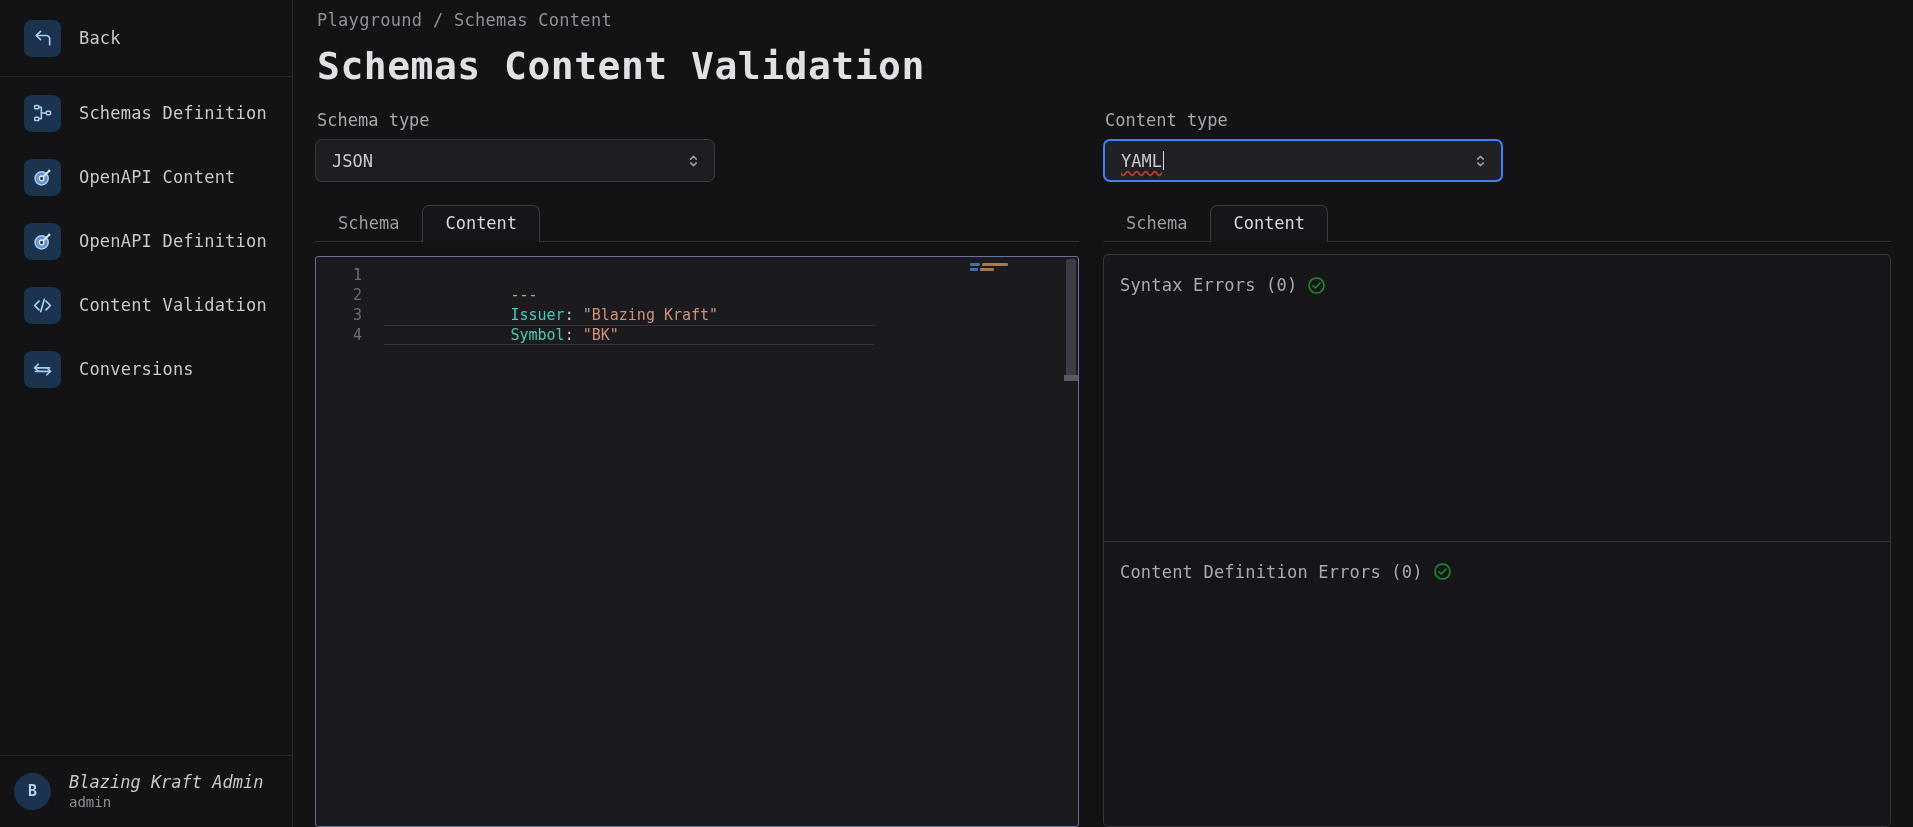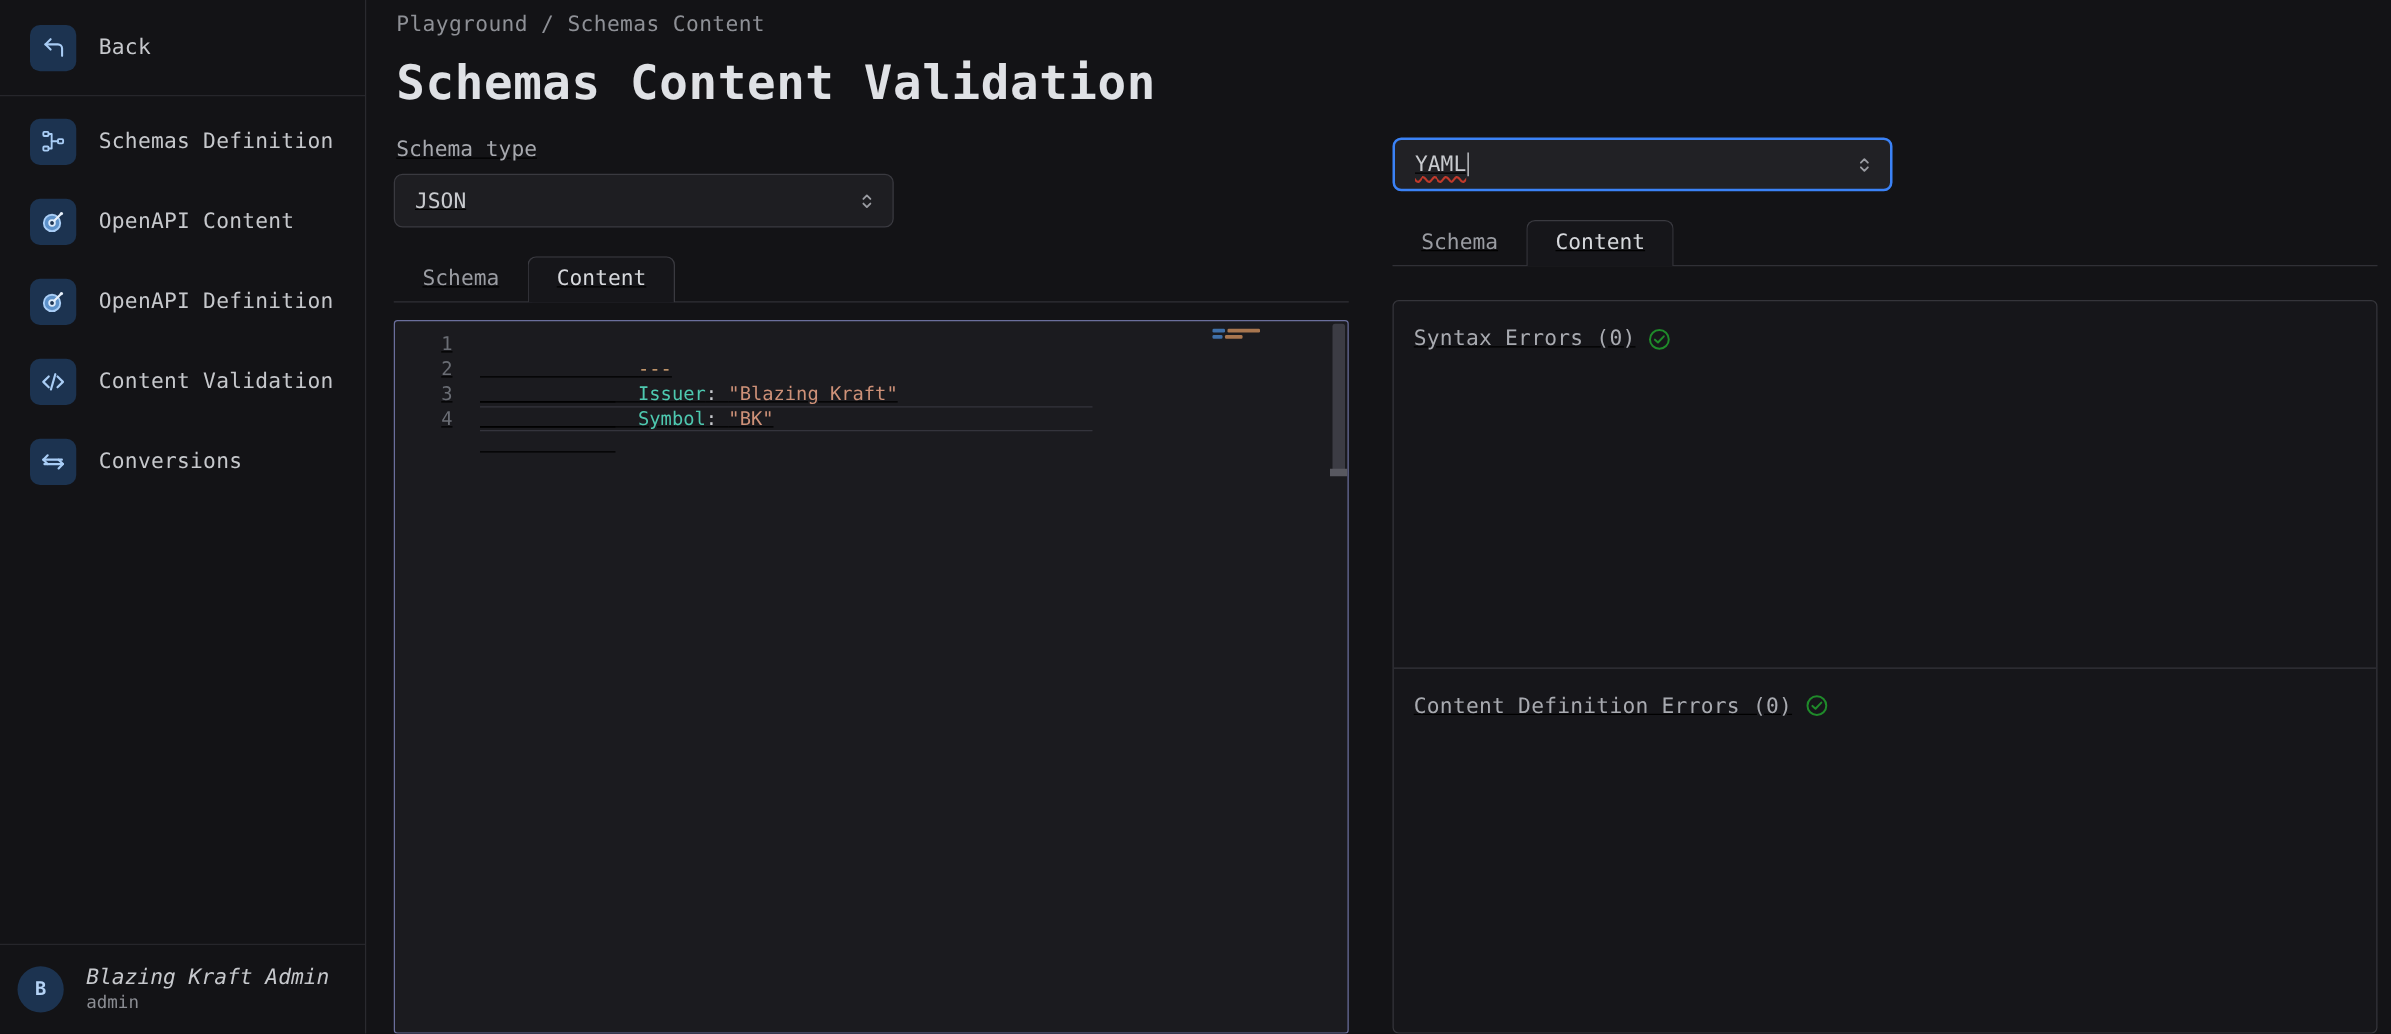--- a/index.html
+++ b/index.html
@@ -134,24 +134,23 @@
     font-weight: bold;
     color: #dfe1e5;
     letter-spacing: 0.5px;
     margin-top: 14px;
     margin-bottom: 22px;
     padding-left: 2px;
   }
 
   .columns {
     display: flex;
-    gap: 11px;
+    gap: 0;
     flex: 1 1 auto;
     min-height: 0;
-    text-decoration: underline;
   }
 
   .col {
     display: flex;
     flex-direction: column;
     min-height: 0;
   }
   .col-left  { flex: 0 0 50%; padding-right: 24px; }
   .col-right { flex: 0 0 50%; padding-left: 0px; }
 
@@ -318,21 +317,21 @@
     position: absolute;
     right: 0;
     top: 118px;
     width: 14px;
     height: 6px;
     background: #585860;
   }
 
   
   .panel {
-    margin-top: 27px;
+    margin-top: 12px;
     flex: 1 1 auto;
     min-height: 0;
     border: 1px solid #35353b;
     border-radius: 5px;
     display: flex;
     flex-direction: column;
     background: #16161a;
     overflow: hidden;
   }
   .panel-section {
@@ -507,20 +506,21 @@
 
           <div class="editor-scrollbar">
             <div class="thumb"></div>
             <div class="mark"></div>
           </div>
         </div>
       </section>
 
       <section class="col col-right">
 
+        <div class="field-label">Content type</div>
 
         <div class="select-box select-w-right focused">
           <span class="select-value spell-error">YAML</span>
             <span class="caret-text"></span>
           <span class="select-arrow">
             <svg width="13" height="17" viewBox="0 0 14 18" fill="none" stroke="#9a9ca2" stroke-width="1.6" stroke-linecap="round" stroke-linejoin="round">
               <polyline points="4 7 7 4 10 7"></polyline>
               <polyline points="4 11 7 14 10 11"></polyline>
             </svg>
           </span>

